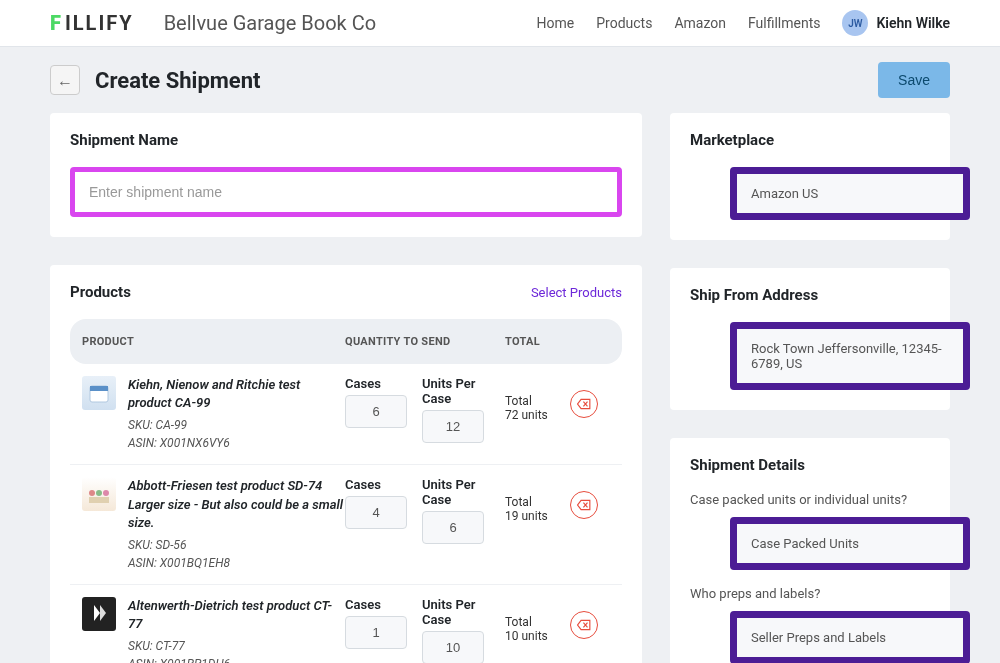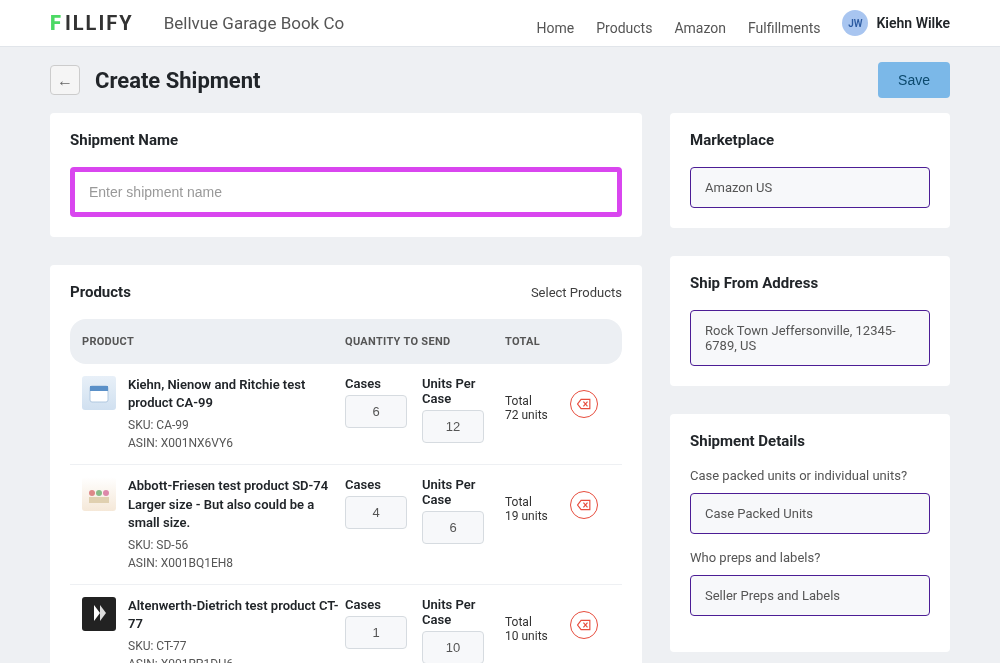--- a/index.html
+++ b/index.html
@@ -36,26 +36,26 @@
       font-size: 20px;
       letter-spacing: 2px;
       color: #333;
     }
     .logo-icon {
       color: #4cd964;
       font-weight: 900;
       margin-right: 2px;
     }
     .org-name {
-      font-size: 17px;
+      font-size: 20px;
       color: #555;
     }
     .header-right {
       display: flex;
-      align-items: flex-end;
+      align-items: center;
       gap: 22px;
     }
     .nav-link {
       color: #555;
       font-size: 14px;
       cursor: pointer;
     }
     .user-section {
       display: flex;
       align-items: center;
@@ -140,21 +140,21 @@
       padding: 18px 20px;
       font-weight: 700;
       font-size: 15px;
     }
     .card-header-flex {
       display: flex;
       justify-content: space-between;
       align-items: center;
     }
     .select-link {
-      color: #404040;
+      color: #6d28d9;
       font-size: 13px;
       font-weight: 400;
       cursor: pointer;
     }
     .card-body {
       padding: 0 20px 20px;
     }
     
     
     .text-input {
@@ -168,25 +168,26 @@
     }
     .text-input::placeholder {
       color: #999;
     }
     .text-input.focused {
       background: #fff;
     }
     .readonly-box {
       width: 100%;
       padding: 12px 14px;
-      border: 1px solid #4c1d95;
+      border: 7px solid #4c1d95;
       border-radius: 4px;
       font-size: 13px;
       background: #f7f8fa;
       color: #555;
+      margin-left: 40px;
     }
     
     
     .products-table-header {
       background: #eceff3;
       display: flex;
       padding: 16px 12px;
       font-size: 11px;
       font-weight: 700;
       color: #555;
@@ -200,20 +201,21 @@
     .product-row {
       display: flex;
       padding: 12px;
       border-bottom: 1px solid #eef0f3;
       align-items: flex-start;
     }
     .product-info {
       flex: 1;
       display: flex;
       gap: 12px;
+      font-style: italic;
     }
     .product-thumb {
       width: 34px;
       height: 34px;
       background: #f0f0f0;
       border-radius: 3px;
       flex-shrink: 0;
       display: flex;
       align-items: center;
       justify-content: center;

